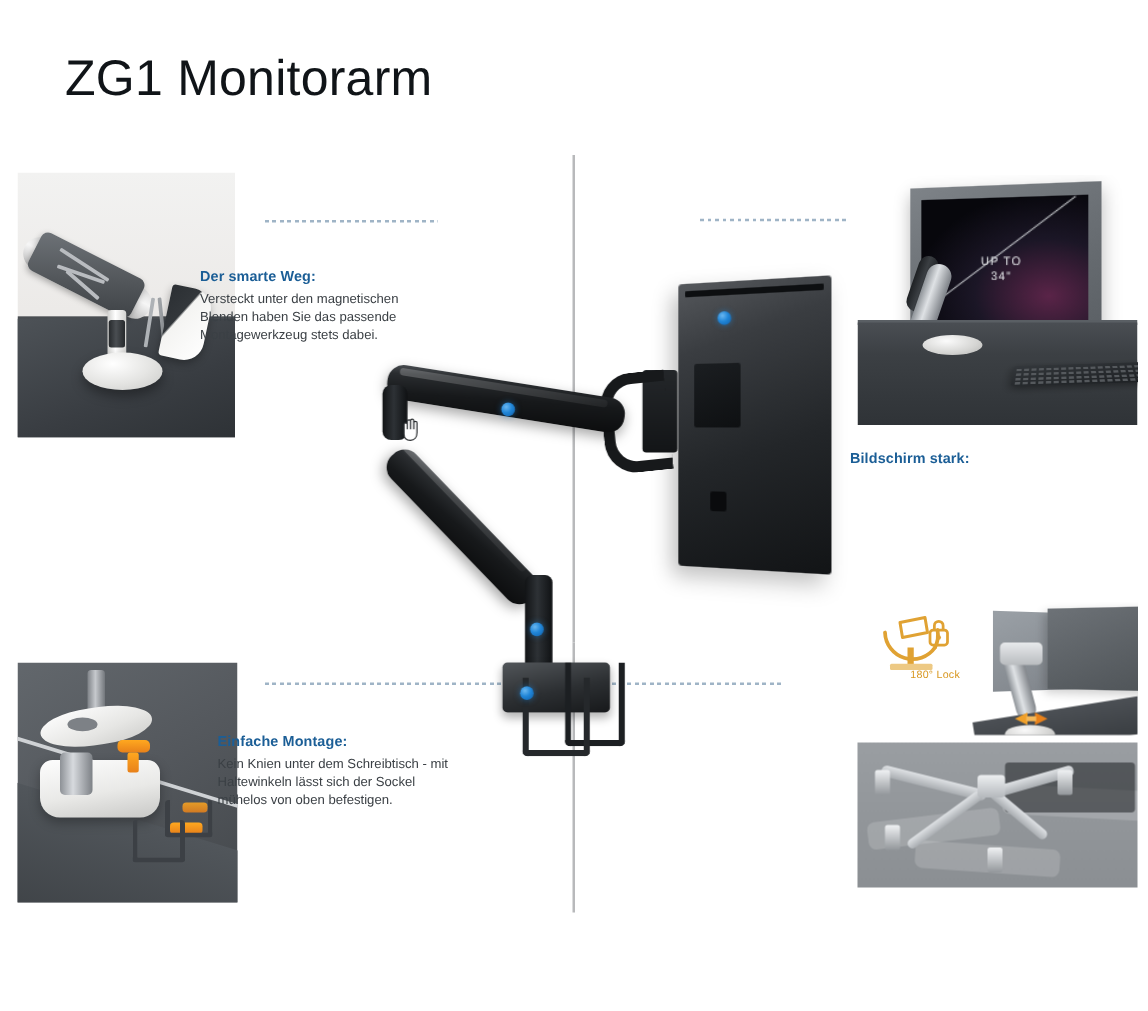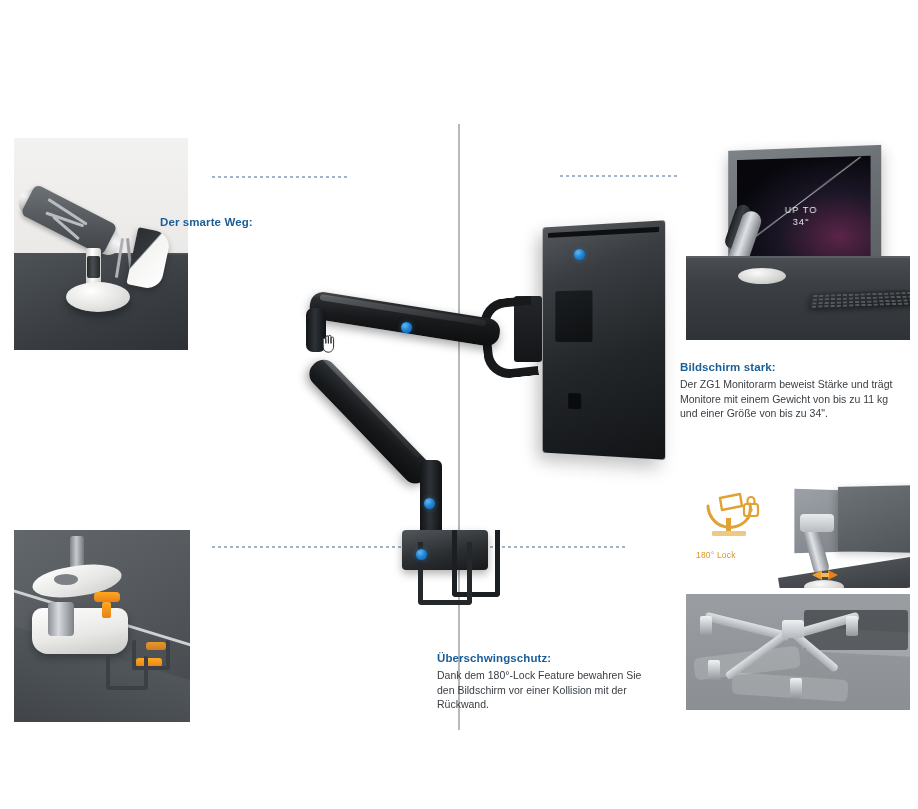--- a/index.html
+++ b/index.html
@@ -125,21 +125,21 @@
   .tr-foot{position:absolute;left:52px;top:128px;width:48px;height:16px;border-radius:50%;
      background:radial-gradient(ellipse at 40% 30%,#fbfbfb,#d5d5d3 60%,#b4b4b2);}
   .tr-kbd{position:absolute;left:124px;top:146px;width:108px;height:26px;border-radius:2px;
      background:linear-gradient(170deg,#33373b,#1d2023);transform:perspective(300px) rotateX(52deg) rotate(-3deg);
      box-shadow:0 3px 8px rgba(0,0,0,.4);}
   .kbd-row{position:absolute;left:3px;right:3px;height:3px;background:repeating-linear-gradient(to right,#55595d 0 4px,transparent 4px 6px);}
 
   
   .brt-bg{position:absolute;inset:0;background:#ffffff;}
   .lock-ico{position:absolute;left:14px;top:10px;width:62px;height:52px;}
-  .lock-label{position:absolute;left:10px;top:68px;width:72px;text-align:left;
+  .lock-label{position:absolute;left:10px;top:52px;width:72px;text-align:right;
      font-size:8.5px;color:#d8971f;letter-spacing:.2px;}
   .brt-mon-back{position:absolute;left:108px;top:8px;width:84px;height:62px;
      background:linear-gradient(160deg,#9aa0a6,#7d8288);transform:perspective(320px) rotateY(18deg);}
   .brt-mon-front{position:absolute;left:150px;top:4px;width:86px;height:66px;
      background:linear-gradient(160deg,#6d7277,#4f5458);transform:perspective(320px) rotateY(-12deg);
      box-shadow:-3px 3px 8px rgba(0,0,0,.2);}
   .brt-arm{position:absolute;left:122px;top:40px;width:16px;height:54px;border-radius:8px;
      background:linear-gradient(90deg,#8f9499,#e0e3e6 40%,#82868b);transform:rotate(-15deg);}
   .brt-hub{position:absolute;left:114px;top:32px;width:34px;height:18px;border-radius:4px;
      background:linear-gradient(180deg,#e8eaec,#b9bcbf);}
@@ -196,20 +196,21 @@
   .hotdot{position:absolute;width:11px;height:11px;border-radius:50%;
      background:radial-gradient(circle at 36% 32%,#6ab7f0 0%,#2186d8 45%,#0e5ea8 100%);
      box-shadow:0 0 5px rgba(33,134,216,.55);}
   .hand-cursor{position:absolute;width:17px;height:19px;}
 </style>
 </head>
 <body>
 
 <div class="stage">
 
+  <div class="page-title">ZG1 Monitorarm</div>
 
   <div class="vrule v1"></div>
   <div class="vrule v2"></div>
 
   <div class="dotline d-topleft"></div>
   <div class="dotline vert d-topleft-v"></div>
   <div class="dotline vert d-center-v"></div>
   <div class="dotline d-right"></div>
   <div class="dotline vert d-right-v"></div>
   <div class="dotline d-lowleft"></div>
@@ -227,20 +228,21 @@
     <div class="tl-tool" style="left:104px;top:100px;width:3px;height:40px;background:#aeb2b6;transform:rotate(9deg);"></div>
     <div class="tl-tool" style="left:114px;top:100px;width:3px;height:38px;background:#9ea2a6;transform:rotate(-6deg);"></div>
     <div class="tl-cover"></div>
     <div class="tl-post"></div>
     <div class="tl-post-dark"></div>
     <div class="tl-base"></div>
   </div>
 
   <div class="callout c-smart">
     <h3>Der smarte Weg:</h3>
+    <p>Versteckt unter den magnetischen Blenden haben Sie das passende Montagewerkzeug stets dabei.</p>
   </div>
 
   <div class="photo p-tr">
     <div class="tr-bg"></div>
     <div class="tr-mon-bezel">
       <div class="tr-mon-screen">
         <div class="tr-diag"></div>
         <div class="tr-screentext">
           <div>UP TO</div>
           <div>34"</div>
@@ -255,40 +257,43 @@
     <div class="tr-kbd">
       <div class="kbd-row" style="top:4px;"></div>
       <div class="kbd-row" style="top:10px;"></div>
       <div class="kbd-row" style="top:16px;"></div>
       <div class="kbd-row" style="top:21px;"></div>
     </div>
   </div>
 
   <div class="callout c-strong">
     <h3>Bildschirm stark:</h3>
-    <p>Der ZG1 Monitorarm beweist Stärke und trägt Monitore mit einem Gewicht von bis zu 11 kg und einer Größe von bis zu 34".</p>
   </div>
 
   <div class="photo p-bl">
     <div class="bl-bg"></div>
     <div class="bl-desk"></div>
     <div class="bl-edge"></div>
     <div class="bl-post"></div>
     <div class="bl-plate"></div>
     <div class="bl-hole"></div>
     <div class="bl-body"></div>
     <div class="bl-cyl"></div>
     <div class="org" style="left:80px;top:62px;width:26px;height:10px;border-radius:4px;"></div>
     <div class="org" style="left:88px;top:72px;width:9px;height:16px;"></div>
     <div class="org" style="left:122px;top:128px;width:26px;height:9px;border-radius:3px;"></div>
     <div class="org" style="left:132px;top:112px;width:20px;height:8px;border-radius:3px;opacity:.85;"></div>
     <div class="bl-clampA"></div>
     <div class="bl-clampB"></div>
   </div>
 
+  <div class="callout c-mount">
+    <h3>Einfache Montage:</h3>
+    <p>Kein Knien unter dem Schreibtisch - mit Haltewinkeln lässt sich der Sockel mühelos von oben befestigen.</p>
+  </div>
 
   <div class="photo p-br-top">
     <div class="brt-bg"></div>
 
     <svg class="lock-ico" viewBox="0 0 62 52">
       <path d="M8 14 A22 22 0 0 0 48 26" fill="none" stroke="#e0a233" stroke-width="3" stroke-linecap="round"></path>
       <path d="M50 12 A22 22 0 0 1 48 26" fill="none" stroke="#e0a233" stroke-width="3" stroke-linecap="round"></path>
       <path d="M20 6 L40 2 L42 14 L22 18 Z" fill="none" stroke="#e0a233" stroke-width="2.4" stroke-linejoin="round"></path>
       <rect x="26" y="26" width="5" height="14" fill="#e0a233"></rect>
       <rect x="12" y="39" width="34" height="5" rx="1.2" fill="#edc984"></rect>
@@ -321,24 +326,20 @@
     <div class="brb-rail" style="left:112px;top:26px;width:62px;height:9px;transform:rotate(-16deg);"></div>
     <div class="brb-rail" style="left:34px;top:58px;width:72px;height:8px;transform:rotate(-36deg);"></div>
     <div class="brb-rail" style="left:96px;top:52px;width:62px;height:8px;transform:rotate(40deg);"></div>
     <div class="brb-hub"></div>
     <div class="brb-clamp" style="left:14px;top:22px;"></div>
     <div class="brb-clamp" style="left:22px;top:66px;"></div>
     <div class="brb-clamp" style="left:104px;top:84px;"></div>
     <div class="brb-clamp" style="left:160px;top:22px;"></div>
   </div>
 
-  <div class="callout c-swing">
-    <h3>Überschwingschutz:</h3>
-    <p>Dank dem 180°-Lock Feature bewahren Sie den Bildschirm vor einer Kollision mit der Rückwand.</p>
-  </div>
 
   <div class="hero">
     <div class="monitor">
       <div class="mon-topstrip"></div>
       <div class="mon-vesa"></div>
       <div class="mon-port"></div>
     </div>
     <div class="vesa-plate"></div>
     <div class="vesa-arc"></div>
 

